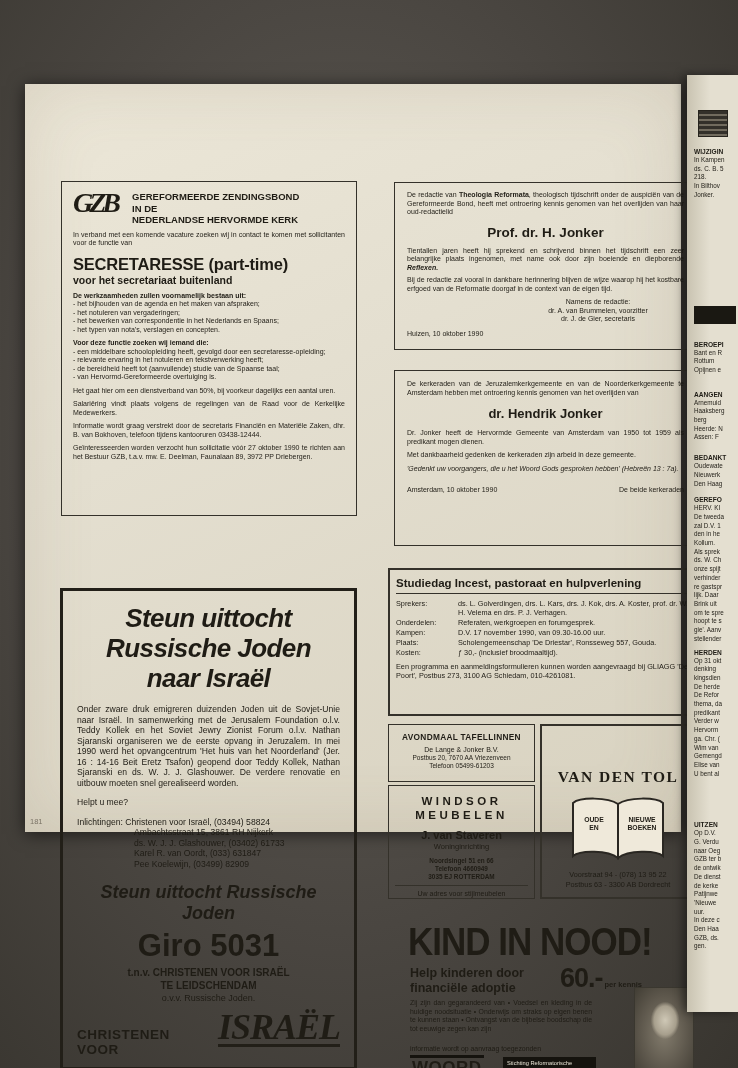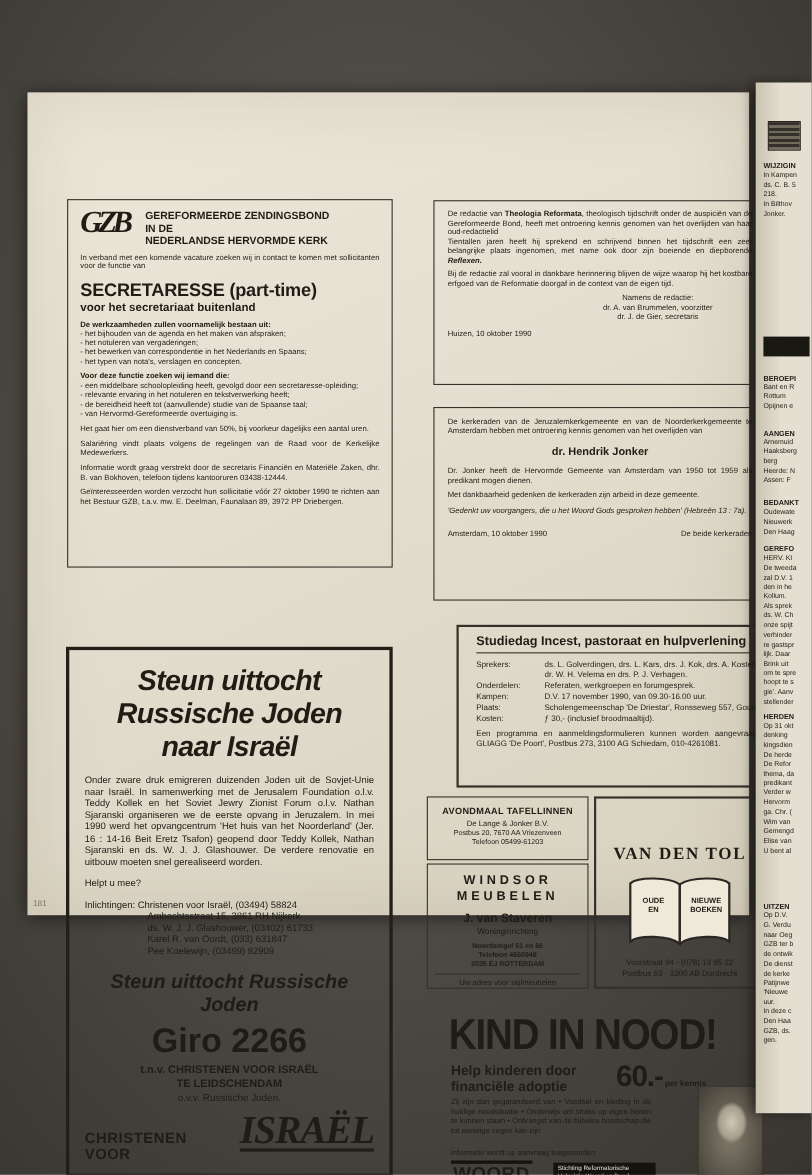--- a/index.html
+++ b/index.html
@@ -35,26 +35,26 @@
   .gzb-head{display:flex;gap:9px;align-items:flex-start;}
   .gzb-logo{font-family:"Liberation Serif","DejaVu Serif",serif;font-style:italic;font-weight:bold;font-size:28px;line-height:26px;letter-spacing:-4px;padding-right:6px;}
   .gzb-org{font-size:9.5px;line-height:11.5px;font-weight:bold;padding-top:1px;}
   .gzb-title{font-size:16.5px;font-weight:bold;margin-top:7px;letter-spacing:-0.2px;}
   .gzb-sub{font-size:10.5px;font-weight:bold;margin-bottom:6px;}
 
   
   .obit1{left:369px;top:98px;width:303px;height:168px;padding:8px 12px;}
   .obit2{left:369px;top:286px;width:303px;height:176px;padding:9px 12px;}
   .obit-name1{text-align:center;font-weight:bold;font-size:13.5px;margin:8px 0 7px;}
-  .obit-name2{text-align:center;font-weight:bold;font-size:10px;margin:9px 0 8px;}
+  .obit-name2{text-align:center;font-weight:bold;font-size:13px;margin:9px 0 8px;}
   .sig{margin-left:105px;text-align:center;margin-top:5px;}
   .obit-foot{display:flex;justify-content:space-between;margin-top:13px;}
 
   
-  .studiedag{left:363px;top:484px;width:308px;height:148px;border-width:2px;padding:7px 16px;margin-left:27px;}
+  .studiedag{left:363px;top:484px;width:308px;height:148px;border-width:2px;padding:7px 6px;}
   .studie-title{font-size:11.5px;font-weight:bold;padding-bottom:4px;border-bottom:1px solid #34312a;margin-bottom:5px;}
   .studie-row{display:grid;grid-template-columns:62px 1fr;font-size:7.3px;line-height:9px;margin-bottom:1px;}
   .studie-foot{font-size:7.3px;line-height:9px;margin-top:5px;}
 
   
   .israel{left:35px;top:504px;width:297px;height:482px;border:3px solid #221f18;padding:12px 14px 8px;}
   .isr-headline{font-size:26px;line-height:30px;font-weight:bold;font-style:italic;text-align:center;letter-spacing:-0.6px;}
   .isr-body{font-size:8.6px;line-height:10.5px;text-align:justify;margin-top:11px;}
   .isr-call{font-size:8.6px;line-height:10.5px;margin-top:9px;}
   .isr-contacts{font-size:8.6px;line-height:10.5px;margin-top:9px;}
@@ -154,20 +154,21 @@
           <div>- van Hervormd-Gereformeerde overtuiging is.</div>
         </div>
       <p class="t7 j mt5">Het gaat hier om een dienstverband van 50%, bij voorkeur dagelijks een aantal uren.</p>
       <p class="t7 j mt5">Salariëring vindt plaats volgens de regelingen van de Raad voor de Kerkelijke Medewerkers.</p>
       <p class="t7 j mt5">Informatie wordt graag verstrekt door de secretaris Financiën en Materiële Zaken, dhr. B. van Bokhoven, telefoon tijdens kantooruren 03438-12444.</p>
       <p class="t7 j mt5">Geïnteresseerden worden verzocht hun sollicitatie vóór 27 oktober 1990 te richten aan het Bestuur GZB, t.a.v. mw. E. Deelman, Faunalaan 89, 3972 PP Driebergen.</p>
     </div>
 
     <div class="box obit1">
       <p class="t7 j"><span>De redactie van </span><span class="b">Theologia Reformata</span><span>, theologisch tijdschrift onder de auspiciën van de Gereformeerde Bond, heeft met ontroering kennis genomen van het overlijden van haar oud-redactielid</span></p>
+      <div class="obit-name1">Prof. dr. H. Jonker</div>
       <p class="t7 j"><span>Tientallen jaren heeft hij sprekend en schrijvend binnen het tijdschrift een zeer belangrijke plaats ingenomen, met name ook door zijn boeiende en diepborende </span><span class="b i">Reflexen.</span></p>
       <p class="t7 j mt4">Bij de redactie zal vooral in dankbare herinnering blijven de wijze waarop hij het kostbare erfgoed van de Reformatie doorgaf in de context van de eigen tijd.</p>
       <div class="sig t7">
         <div>Namens de redactie:</div>
         <div>dr. A. van Brummelen, voorzitter</div>
         <div>dr. J. de Gier, secretaris</div>
       </div>
       <div class="t7 mt6">Huizen, 10 oktober 1990</div>
     </div>
 
@@ -215,21 +216,21 @@
       <p class="isr-body">Onder zware druk emigreren duizenden Joden uit de Sovjet-Unie naar Israël. In samenwerking met de Jerusalem Foundation o.l.v. Teddy Kollek en het Soviet Jewry Zionist Forum o.l.v. Nathan Sjaranski organiseren we de eerste opvang in Jeruzalem. In mei 1990 werd het opvangcentrum 'Het huis van het Noorderland' (Jer. 16 : 14-16 Beit Eretz Tsafon) geopend door Teddy Kollek, Nathan Sjaranski en ds. W. J. J. Glashouwer. De verdere renovatie en uitbouw moeten snel gerealiseerd worden.</p>
       <div class="isr-call">Helpt u mee?</div>
       <div class="isr-contacts">
           <div>Inlichtingen: Christenen voor Israël,  (03494) 58824</div>
           <div>Ambachtsstraat 15, 3861 RH Nijkerk</div>
           <div>ds. W. J. J. Glashouwer,  (03402) 61733</div>
           <div>Karel R. van Oordt,  (033) 631847</div>
           <div>Pee Koelewijn,  (03499) 82909</div>
         </div>
       <div class="isr-slogan">Steun uittocht Russische Joden</div>
-      <div class="isr-giro">Giro 2266</div>
+      <div class="isr-giro">Giro 5031</div>
       <div class="isr-payee first">t.n.v. CHRISTENEN VOOR ISRAËL</div>
       <div class="isr-payee">TE LEIDSCHENDAM</div>
       <div class="isr-note">o.v.v. Russische Joden.</div>
       <div class="cvi-logo">
         <span class="cvi-small">CHRISTENEN VOOR</span>
         <span class="cvi-large">ISRAËL</span>
       </div>
     </div>
 
     <div class="box taf">

